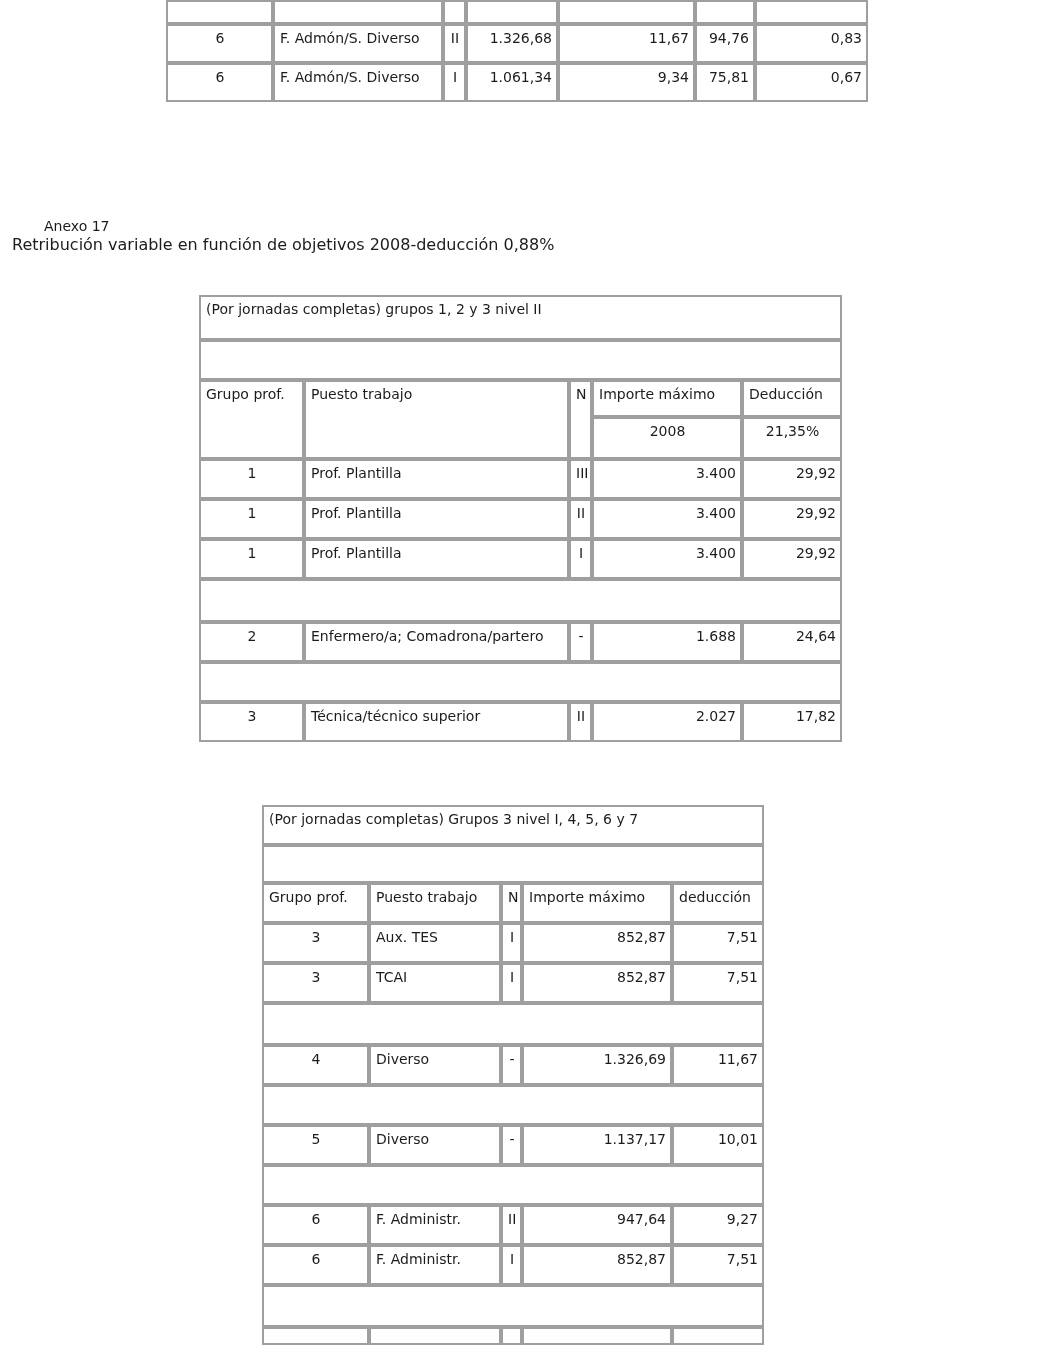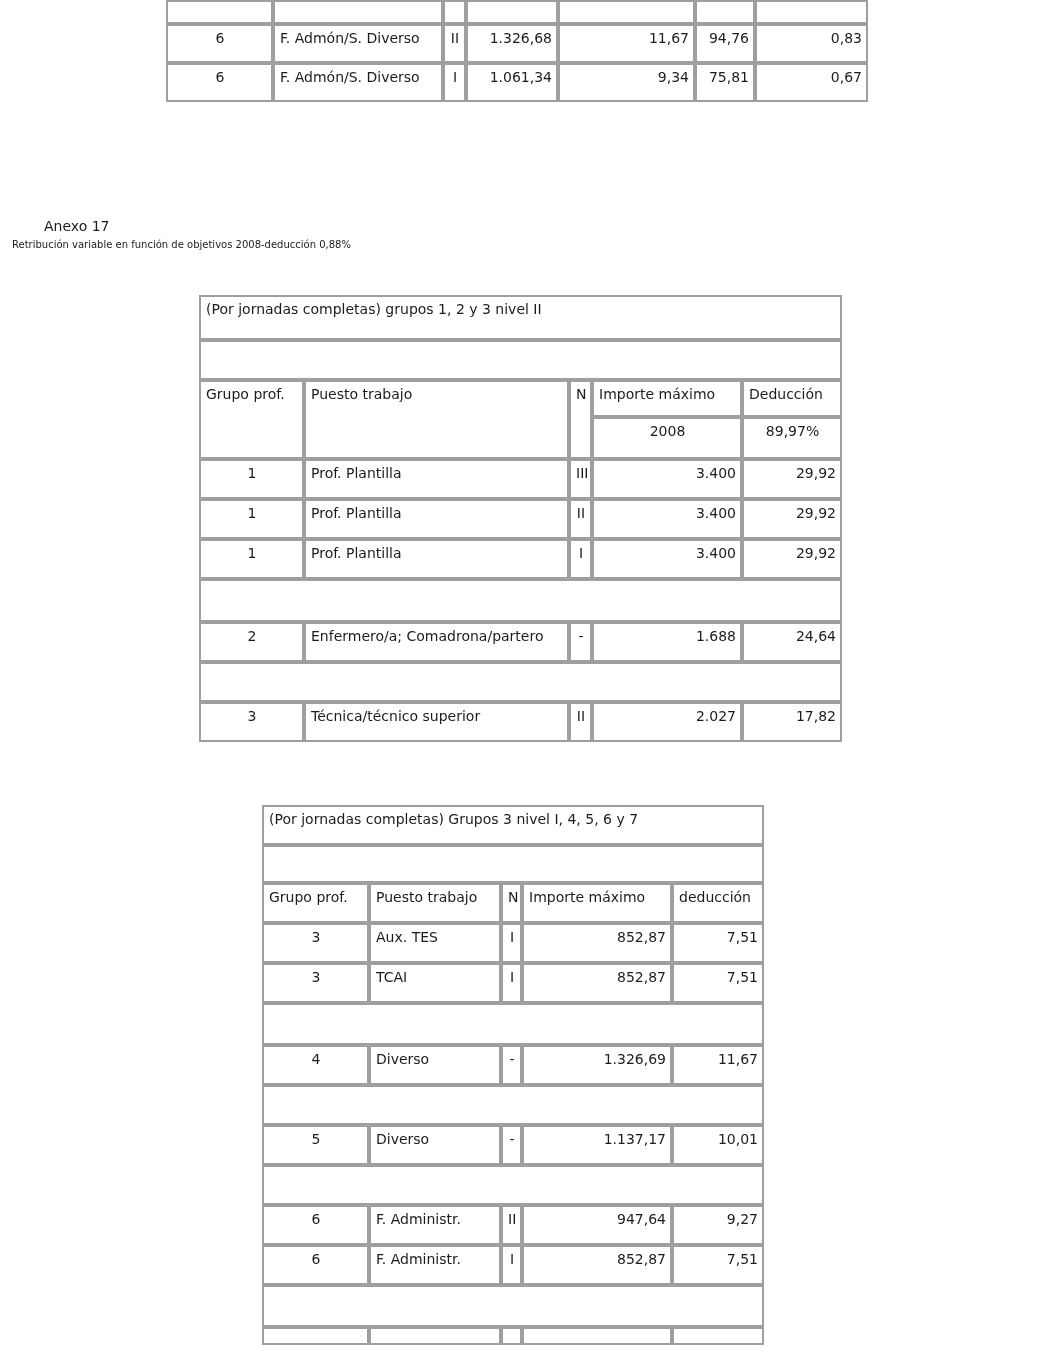--- a/index.html
+++ b/index.html
@@ -10,21 +10,21 @@
     position: relative;
     font-family: "DejaVu Sans", "Liberation Sans", sans-serif;
     color: #1c1c1c;
   }
   .heading {
     position: absolute; left: 12px; top: 218px;
     font-size: 14px; line-height: 17px; margin-left: 32px;
   }
   .subheading {
     position: absolute; left: 12px; top: 236px;
-    font-size: 10px; line-height: 17px;
+    font-size: 16px; line-height: 17px;
   }
   table.t {
     position: absolute;
     border-collapse: separate;
     border-spacing: 0;
     table-layout: fixed;
   }
   .t td {
     border: 2px solid #9f9f9f;
     box-sizing: border-box;
@@ -105,21 +105,21 @@
   </tr>
   <tr style="height:37px">
     <td rowspan="2" class="b">Grupo prof.</td>
     <td rowspan="2" class="b">Puesto trabajo</td>
     <td rowspan="2" class="b c">N</td>
     <td class="b">Importe máximo</td>
     <td class="b">Deducción</td>
   </tr>
   <tr style="height:42px">
     <td class="b c">2008</td>
-    <td class="b c">89,97%</td>
+    <td class="b c">21,35%</td>
   </tr>
   <tr style="height:40px">
     <td class="c">1</td>
     <td>Prof. Plantilla</td>
     <td class="c">III</td>
     <td class="r">3.400</td>
     <td class="r">29,92</td>
   </tr>
   <tr style="height:40px">
     <td class="c">1</td>

